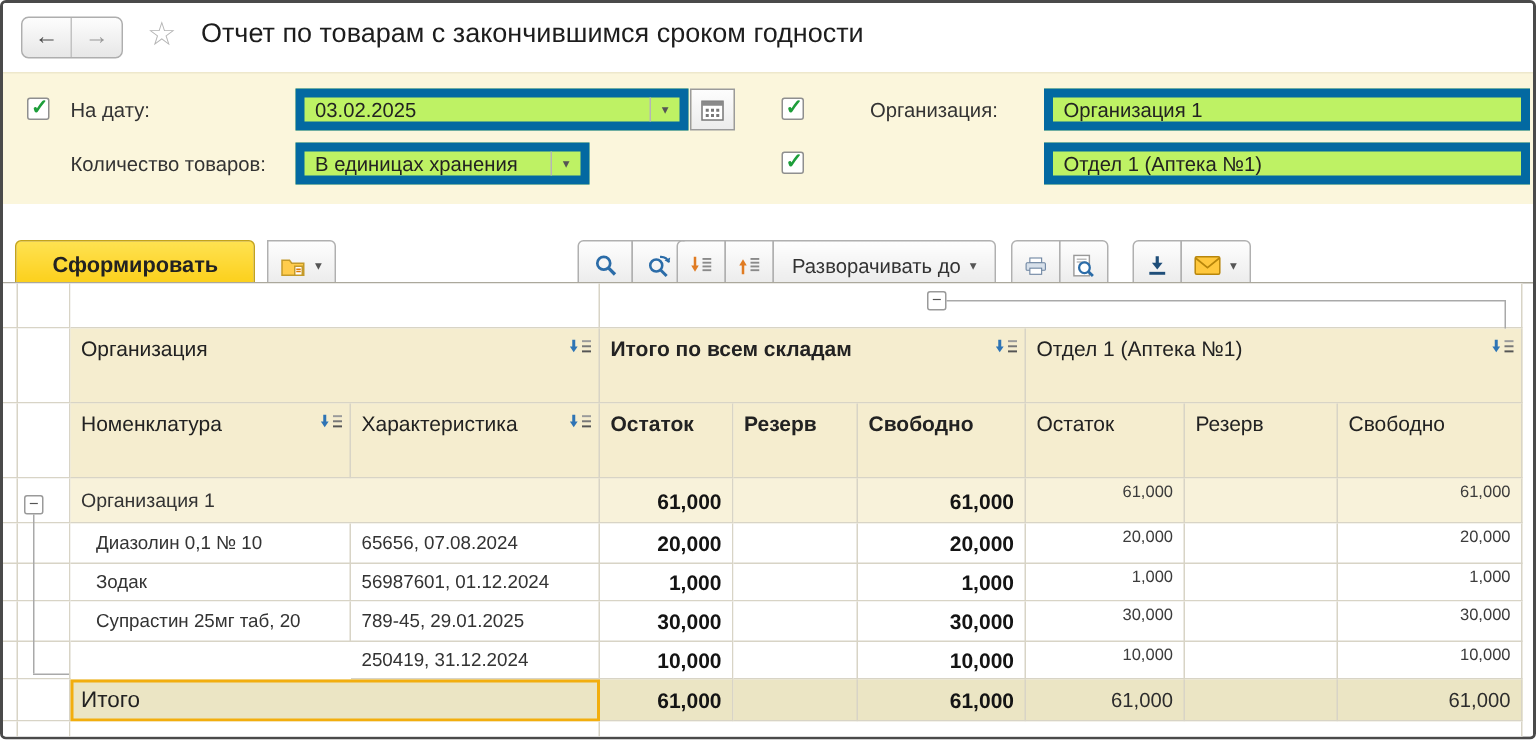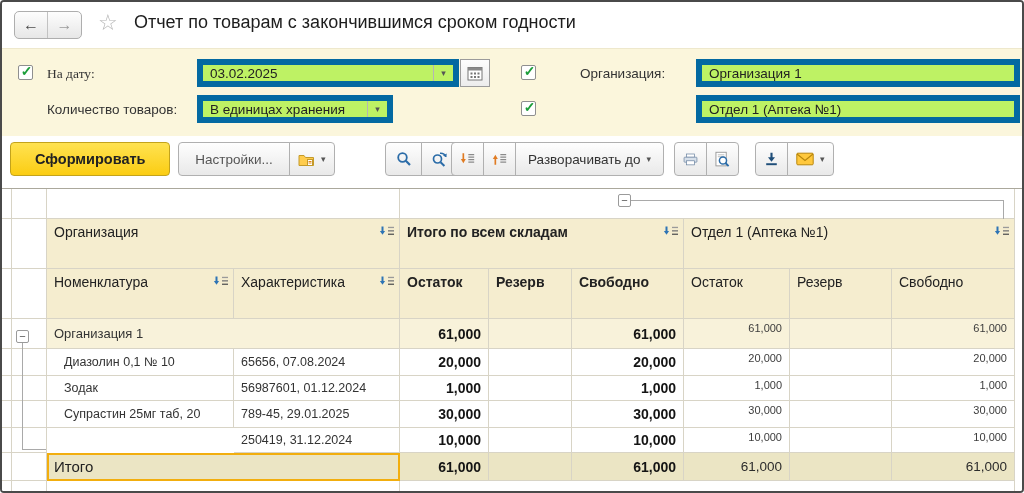--- a/index.html
+++ b/index.html
@@ -35,21 +35,21 @@
   .sqbtn { position:absolute; height:28px; width:30px; background:linear-gradient(#fdfdfd,#ececec);
            border:1px solid #9b9b9b; display:flex; align-items:center; justify-content:center; cursor:pointer; }
 
   
   .toolbar { position:absolute; left:0; top:134px; width:1020px; height:52px; background:#fff; }
   .btn { height:34px; display:inline-flex; align-items:center; justify-content:center; gap:6px;
          background:linear-gradient(#fefefe,#e9e9e9); border:1px solid #b0b0b0; border-radius:4px;
          font-family:"Liberation Sans",sans-serif; font-size:13.5px; color:#333; cursor:pointer; padding:0 12px; }
   .btn-primary { background:linear-gradient(#ffe251,#fbcd13); border:1px solid #c3a31c;
                  font-weight:bold; font-size:14.5px; color:#222; padding:0 24px; }
-  .bgroup { position:absolute; top:6px; display:flex; }
+  .bgroup { position:absolute; top:24px; display:flex; }
   .bgroup .btn { border-radius:0; margin-left:-1px; }
   .bgroup .btn:first-child { border-radius:4px 0 0 4px; margin-left:0; }
   .bgroup .btn:last-child { border-radius:0 4px 4px 0; }
   .bgroup .btn.only { border-radius:4px; }
   .icbtn { padding:0 8px; }
   .ddcaret { font-size:9px; color:#555; }
 
   
   .report { position:absolute; left:0; top:186px; width:1020px; height:303px; background:#fff;
             border-top:1px solid #aba89c; }
@@ -96,21 +96,21 @@
         </button>
     </div>
     <span class="star">☆</span>
     <div class="title">Отчет по товарам с закончившимся сроком годности</div>
   </div>
 
   <div class="filters">
     <div class="cb" style="left:16px;top:16px;">
         <span class="check">✓</span>
       </div>
-    <div class="flabel" style="left:45px;top:17px;font-family:Liberation Serif, serif;">На дату:</div>
+    <div class="flabel" style="left:45px;top:17px;">На дату:</div>
     <div class="field" style="left:195px;top:10px;width:262px;">
       <input readonly="" value="03.02.2025" style="">
       <div class="dd">
           <span>▾</span>
         </div>
     </div>
     <div class="sqbtn" style="left:458px;top:10px;">
       <svg width="16" height="15" viewBox="0 0 16 15">
         <rect x="1" y="1.5" width="14" height="12.5" fill="#fff" stroke="#777"></rect>
         <rect x="1" y="1.5" width="14" height="3" fill="#8a8a8a"></rect>
@@ -145,21 +145,20 @@
     <div class="field noarrow" style="left:694px;top:46px;width:324px;">
       <input readonly="" value="Отдел 1 (Аптека №1)" style="">
     </div>
   </div>
 
   <div class="toolbar">
     <div class="bgroup" style="left:8px;">
       <button class="btn btn-primary only">Сформировать</button>
     </div>
     <div class="bgroup" style="left:176px;">
-      <button class="btn" style="min-width:112px;color:#555;">Настройки...</button>
       <button class="btn icbtn">
         <svg width="17" height="15" viewBox="0 0 17 15">
           <path d="M1 3.5 h5 l1.5 2 h8 v8 H1 z" fill="#ffcc4d" stroke="#c49a2a"></path>
           <rect x="9.5" y="7.5" width="5" height="6" fill="#fff" stroke="#c49a2a"></rect>
           <path d="M10.5 9.5 h3 M10.5 11 h3" stroke="#e07b00" stroke-width="0.9" fill="none"></path>
         </svg>
         <span class="ddcaret">▾</span>
       </button>
     </div>
     <div class="bgroup" style="left:383px;">

